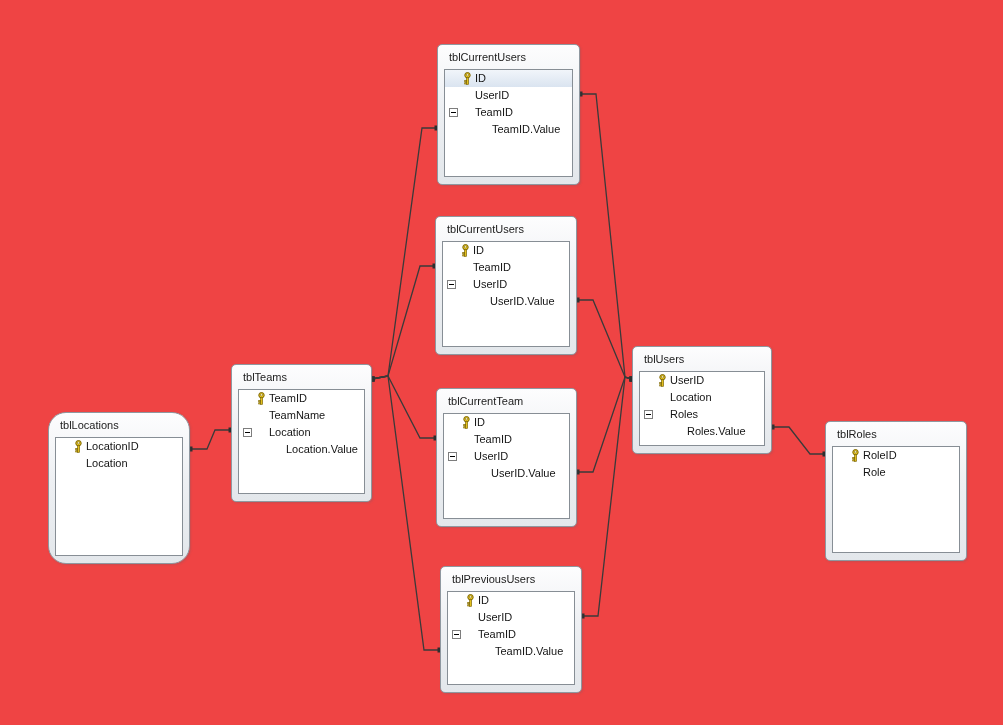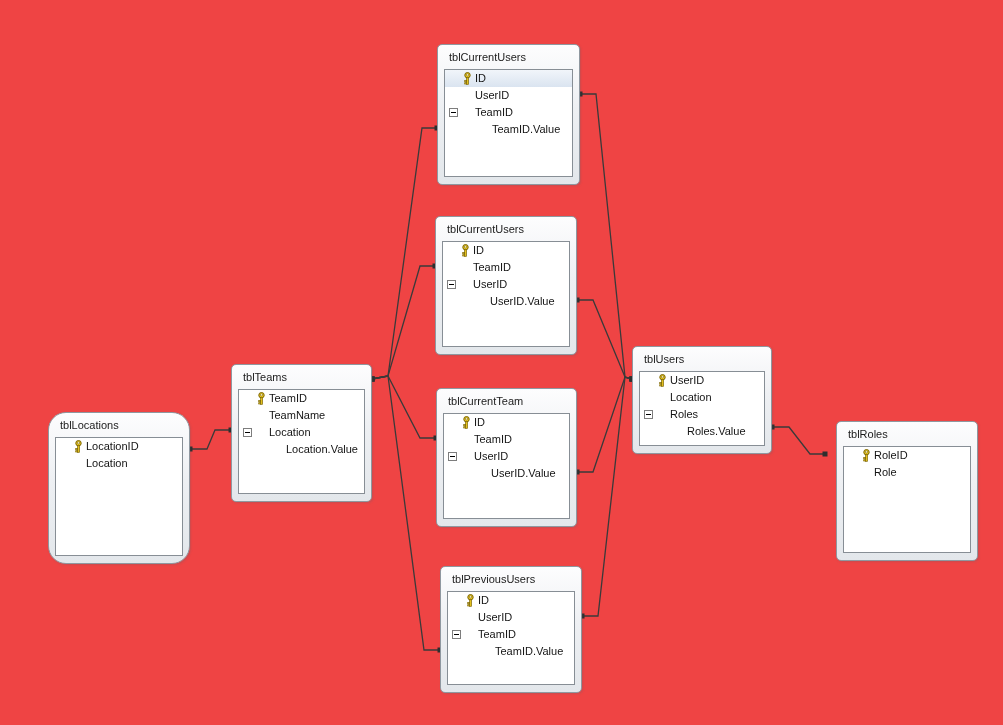--- a/index.html
+++ b/index.html
@@ -289,21 +289,21 @@
           <span class="minus-box">
             <span class="minus-line"></span>
           </span>
           <span class="fname lvl1">Roles</span>
         </div>
         <div class="field-row">
           <span class="fname lvl2">Roles.Value</span>
         </div>
       </div>
     </div>
-    <div class="table-node" style="left: 825px; top: 421px; width: 142px; height: 140px; margin-left: 11px;">
+    <div class="table-node" style="left: 825px; top: 421px; width: 142px; height: 140px;">
       <div class="table-title">tblRoles</div>
       <div class="field-list">
         <div class="field-row">
           <span class="key-icon"><svg width="11" height="13" viewBox="0 0 11 13" xmlns="http://www.w3.org/2000/svg">
               <circle cx="5.5" cy="3.2" r="2.7" fill="#e8c51e" stroke="#7c6607" stroke-width="1"></circle>
               <circle cx="5.5" cy="2.9" r="1.1" fill="#fffbe0" stroke="#7c6607" stroke-width="0.6"></circle>
               <rect x="4.6" y="5.8" width="1.9" height="6.5" fill="#e8c51e" stroke="#7c6607" stroke-width="0.7"></rect>
               <rect x="2.7" y="8.5" width="2" height="1.3" fill="#e8c51e" stroke="#7c6607" stroke-width="0.7"></rect>
               <rect x="2.7" y="10.7" width="2" height="1.3" fill="#e8c51e" stroke="#7c6607" stroke-width="0.7"></rect>
             </svg></span>

